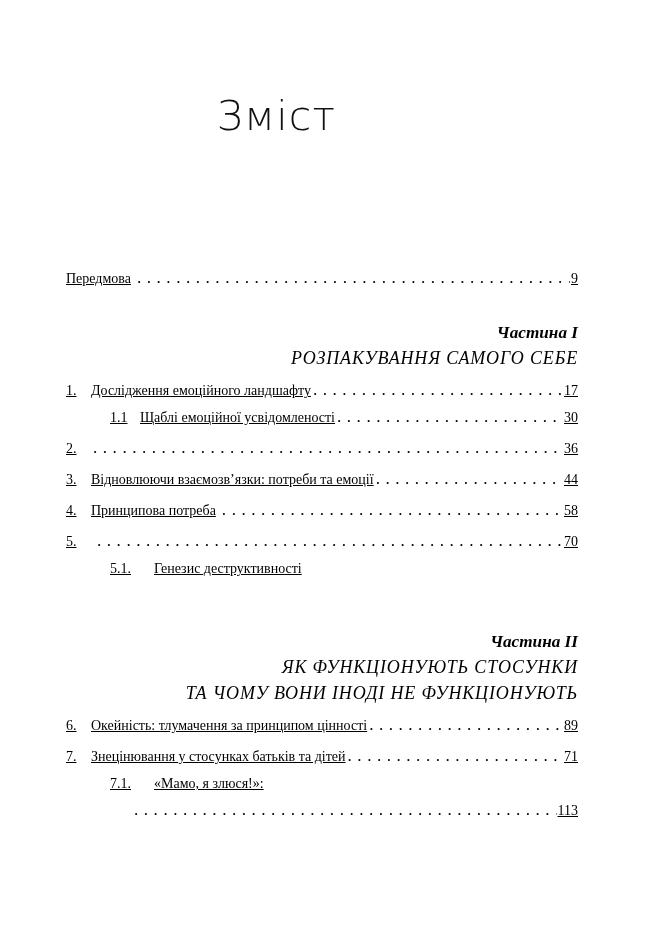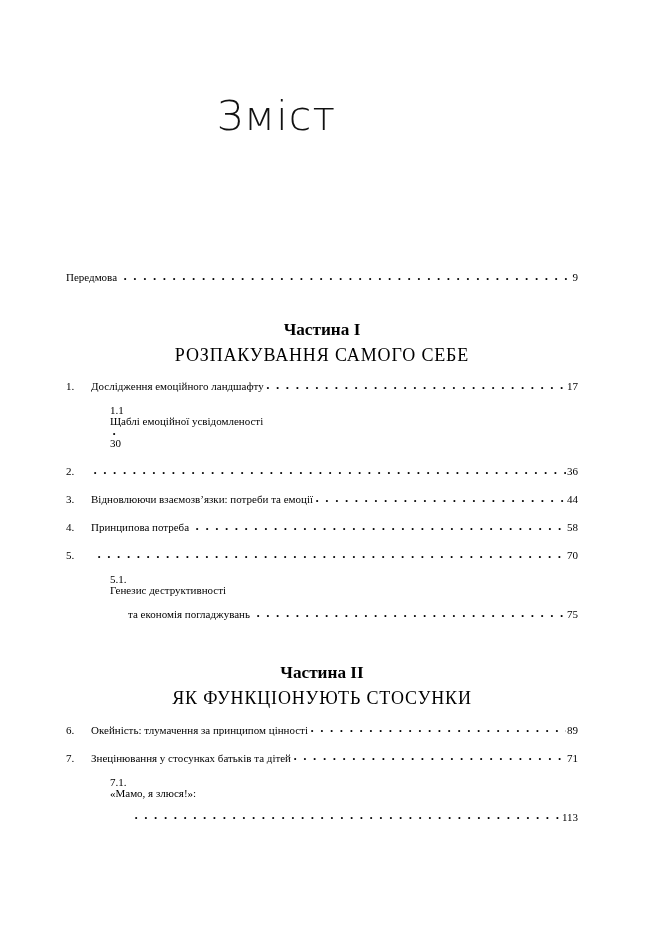--- a/index.html
+++ b/index.html
@@ -36,25 +36,26 @@
   .toc-body {
     position: absolute;
     top: 272px;
     left: 66px;
     width: 512px;
   }
 
   
   .entry {
     display: flex;
-    align-items: flex-start;
-    font-size: 11px;
+    align-items: flex-end;
+    font-size: 14px;
     line-height: 1.0;
     margin-bottom: 0;
     white-space: nowrap;
+    text-decoration: underline;
   }
 
   .entry .num {
     flex: 0 0 auto;
     text-align: left;
   }
   .num-w1 { width: 25px; }   
   .num-w2 { width: 44px; }   
   .num-w3 { width: 30px; }   
 
@@ -85,33 +86,34 @@
   .leader-gap { margin-left: 6px; }
 
   .entry .page {
     flex: 0 0 auto;
     text-align: right;
     padding-left: 0;
   }
 
   
   .indent-1 { padding-left: 0px; }
-  .indent-2 { padding-left: 44px; flex-direction: column; }   
+  .indent-2 { padding-left: 44px; }   
   .indent-3 { padding-left: 62px; }   
 
   
   .gap-sm  { height: 13px; }
   .gap-md  { height: 17px; }
   .gap-lg  { height: 34px; }
   .gap-xl  { height: 40px; }
 
   
   .part-block {
-    text-align: center;
+    text-align: right;
     width: 512px;
+    font-style: italic;
   }
   .part-title {
     font-weight: bold;
     font-size: 17.2px;
     line-height: 1.5;
   }
   .part-sub {
     font-size: 18px;
     letter-spacing: 0.85px;
     line-height: 1.42;
@@ -191,31 +193,27 @@
 
   <div class="gap-sm"></div>
 
   <div class="entry indent-2">
     <span class="num num-w2">5.1.</span>
     <span class="label">Генезис деструктивності</span>
   </div>
 
   <div class="gap-sm"></div>
 
-  <div class="entry indent-3">
-    <span class="label">та економія погладжувань</span>
-    <span class="leader leader-gap"></span>
-    <span class="page">75</span>
-  </div>
 
   <div class="gap-xl"></div>
 
   <div class="part-block">
     <div class="part-title">Частина II</div>
     <div class="part-sub">ЯК ФУНКЦІОНУЮТЬ СТОСУНКИ</div>
+    <div class="part-sub">ТА ЧОМУ ВОНИ ІНОДІ НЕ ФУНКЦІОНУЮТЬ</div>
   </div>
 
   <div class="gap-sm"></div>
 
   <div class="entry indent-1">
     <span class="num num-w1">6.</span>
     <span class="label">Окейність: тлумачення за принципом цінності</span>
     <span class="leader"></span>
     <span class="page">89</span>
   </div>

